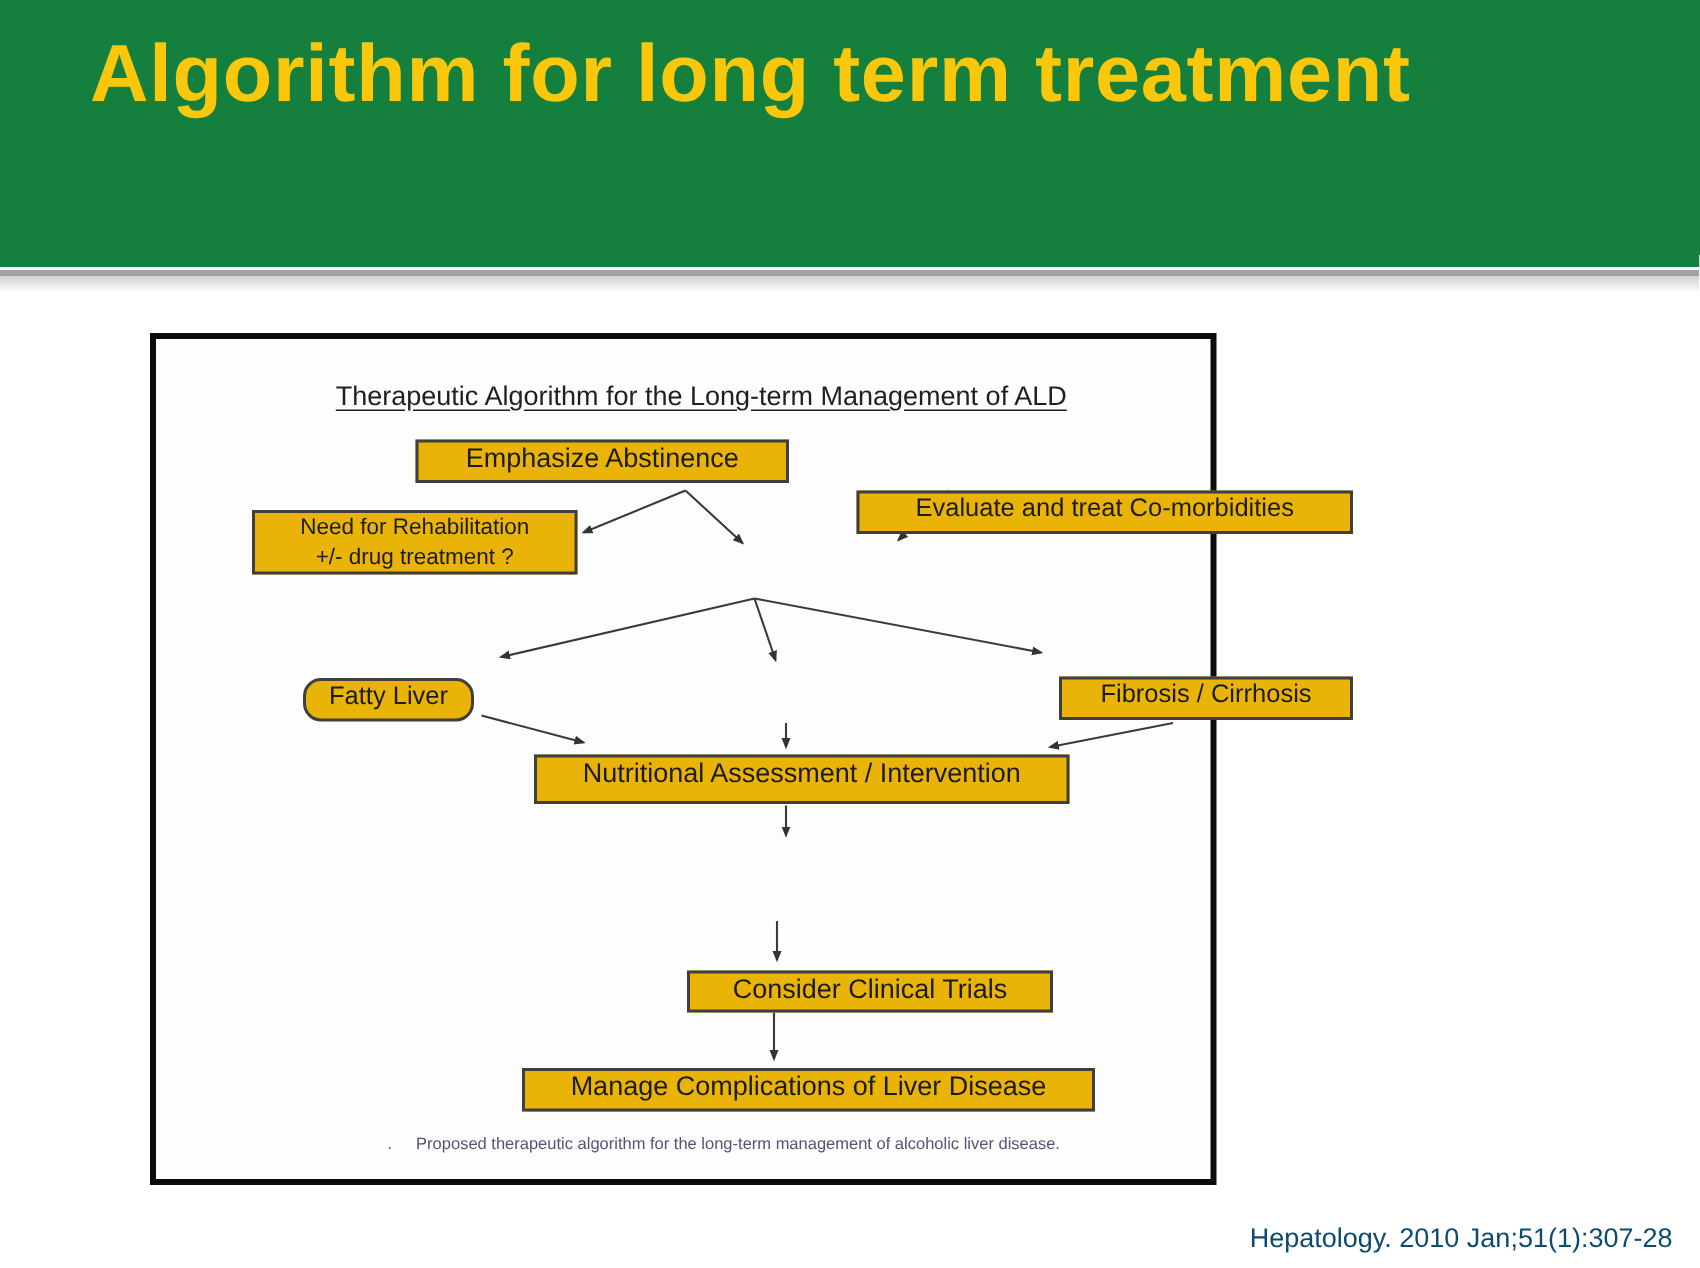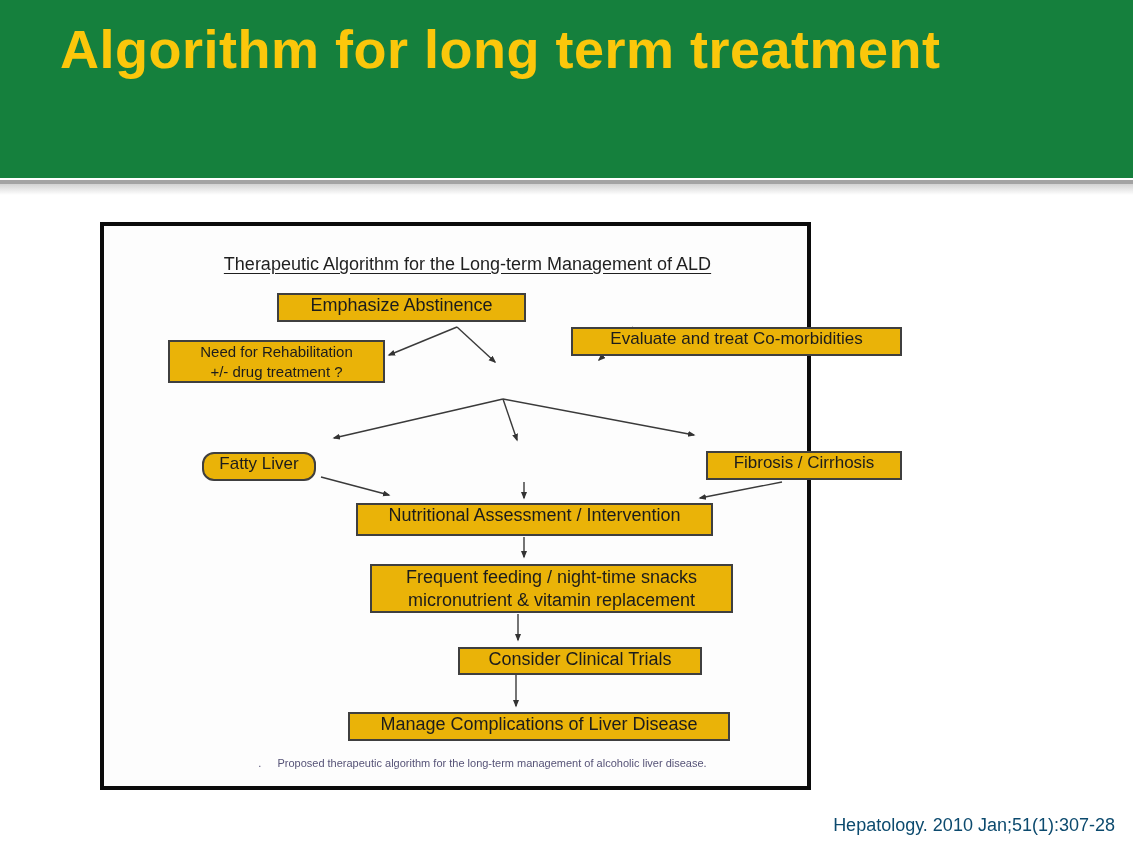--- a/index.html
+++ b/index.html
@@ -99,24 +99,20 @@
     </div>
     <div class="node n-fatty">
       <span>Fatty Liver</span>
     </div>
     <div class="node n-fibrosis">
       <span>Fibrosis / Cirrhosis</span>
     </div>
     <div class="node n-nutrition">
       <span>Nutritional Assessment / Intervention</span>
     </div>
-    <div class="node n-feeding">
-      <span>Frequent feeding / night-time snacks</span>
-      <span>micronutrient &amp; vitamin replacement</span>
-    </div>
     <div class="node n-trials">
       <span>Consider Clinical Trials</span>
     </div>
     <div class="node n-manage">
       <span>Manage Complications of Liver Disease</span>
     </div>
 
     <div class="fig-caption">
       <span class="cap-prefix">.</span><span>Proposed therapeutic algorithm for the long-term management of alcoholic liver disease.</span>
     </div>

